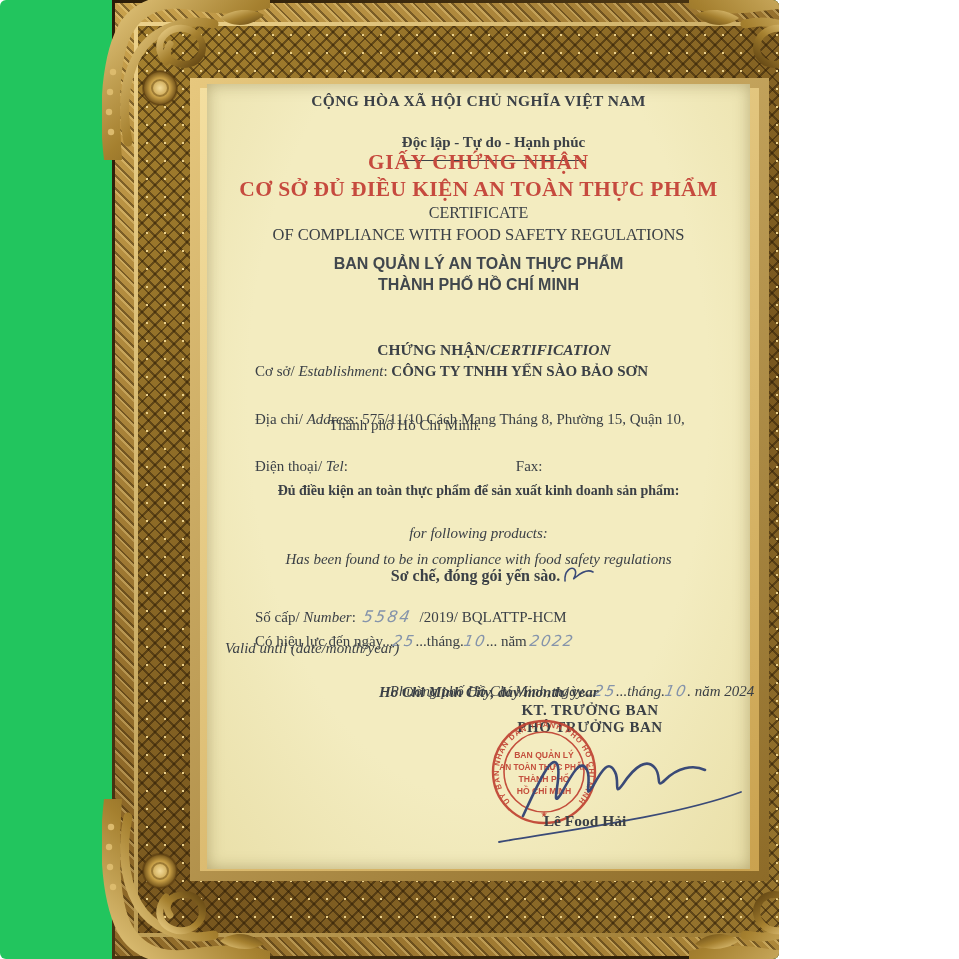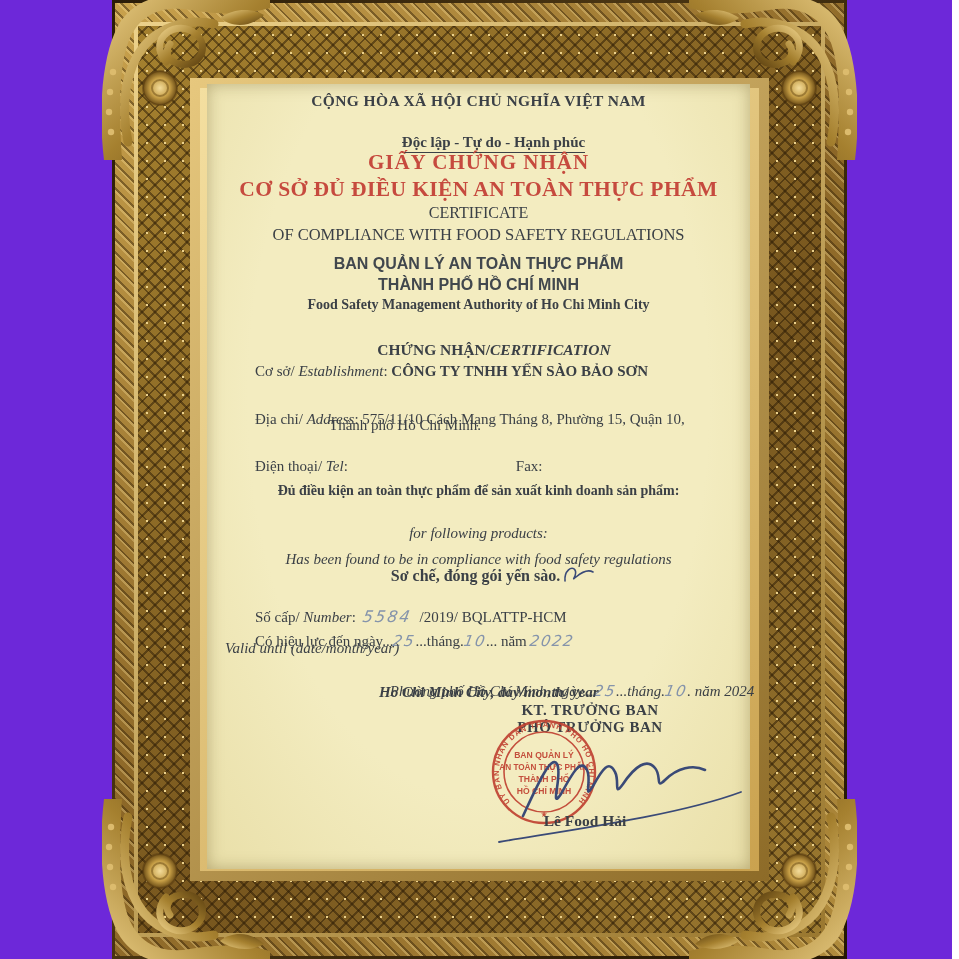--- a/index.html
+++ b/index.html
@@ -1,17 +1,17 @@
 <!DOCTYPE html>
 <html><head>
 <meta charset="utf-8">
 <style>
   html,body{margin:0;padding:0;background:#fff;}
-  .stage{position:relative;width:952px;height:959px;background:#6d28d9;overflow:hidden;
-         font-family:"Liberation Serif",serif;}
+  .stage{position:relative;width:779px;height:959px;background:#22c55e;overflow:hidden;
+         font-family:"Liberation Serif",serif;border-radius:6px;}
   
   .frame{position:absolute;left:112px;top:0;width:735px;height:959px;}
   .layer{position:absolute;}
   .l1{inset:0;background:linear-gradient(120deg,#2a1c08,#4a3512 40%,#241705);}
   .l2{inset:3px;background:
       repeating-linear-gradient(45deg, rgba(255,230,160,.30) 0 2px, rgba(50,32,6,.45) 2px 4px, rgba(0,0,0,0) 4px 9px),
       linear-gradient(135deg,#c9a24d,#8a6526 50%,#b08b3c);}
   .l3{inset:22px;background:linear-gradient(135deg,#ecd18a,#9a7830);}
   .l4{inset:26px;
       background-image:
@@ -30,21 +30,21 @@
   .c-tr{right:-10px;top:-8px;transform:scaleX(-1);}
   .c-bl{left:-10px;bottom:-8px;transform:scaleY(-1);}
   .c-br{right:-10px;bottom:-8px;transform:scale(-1,-1);}
   
   .row{position:absolute;color:#3b4046;font-size:15px;white-space:pre;}
   .ctr{left:0;width:100%;text-align:center;}
   .b{font-weight:bold;}
   .i{font-style:italic;}
   .red{color:#c64a3e;}
   .sans{font-family:"Liberation Sans",sans-serif;color:#41474d;}
-  .underl{border-bottom:1.6px solid #3b4046;padding-bottom:2px;}
+  .underl{border-bottom:1.6px solid #3b4046;padding-bottom:10px;}
   .hand{font-family:"DejaVu Sans",sans-serif;font-style:italic;color:#8594ab;
         display:inline-block;transform:skewX(-10deg);letter-spacing:1.5px;font-size:15px;}
   .stampwrap{position:absolute;left:283px;top:634px;width:108px;height:108px;opacity:.92;}
   .sigsvg{position:absolute;left:290px;top:636px;width:256px;height:130px;}
   .paraph{display:inline-block;vertical-align:-4px;margin-left:2px;}
 </style>
 </head>
 <body>
 
 <svg width="0" height="0" style="position:absolute" aria-hidden="true">
@@ -104,21 +104,20 @@
         <span class="b underl" style="font-size:15px;">Độc lập - Tự do - Hạnh phúc</span>
       </div>
 
       <div class="row ctr b red" style="top:66px;font-size:21px;letter-spacing:1px;">GIẤY CHỨNG NHẬN</div>
       <div class="row ctr b red" style="top:93px;font-size:21.5px;letter-spacing:.4px;">CƠ SỞ ĐỦ ĐIỀU KIỆN AN TOÀN THỰC PHẨM</div>
       <div class="row ctr" style="top:120px;font-size:16px;">CERTIFICATE</div>
       <div class="row ctr" style="top:141px;font-size:16.5px;">OF COMPLIANCE WITH FOOD SAFETY REGULATIONS</div>
 
       <div class="row ctr b sans" style="top:171px;font-size:16px;">BAN QUẢN LÝ AN TOÀN THỰC PHẨM</div>
       <div class="row ctr b sans" style="top:192px;font-size:16px;">THÀNH PHỐ HỒ CHÍ MINH</div>
-      <div class="row ctr b" style="top:213px;font-size:14px;">Food Safety Management Authority of Ho Chi Minh City</div>
 
       <div class="row ctr" style="top:239px;font-size:15.5px;">
         <span class="b">CHỨNG NHẬN/</span><span class="b i">CERTIFICATION</span>
       </div>
 
       <div class="row" style="top:262px;left:18px;">
         <span>Cơ sở/ </span><span class="i">Establishment</span><span>: </span><span class="b">CÔNG TY TNHH YẾN SÀO BẢO SƠN</span>
       </div>
       <div class="row" style="top:310px;left:18px;">
         <span>Địa chỉ/ </span><span class="i">Address</span><span>: </span><span>575/11/10 Cách Mạng Tháng 8, Phường 15, Quận 10,</span>

